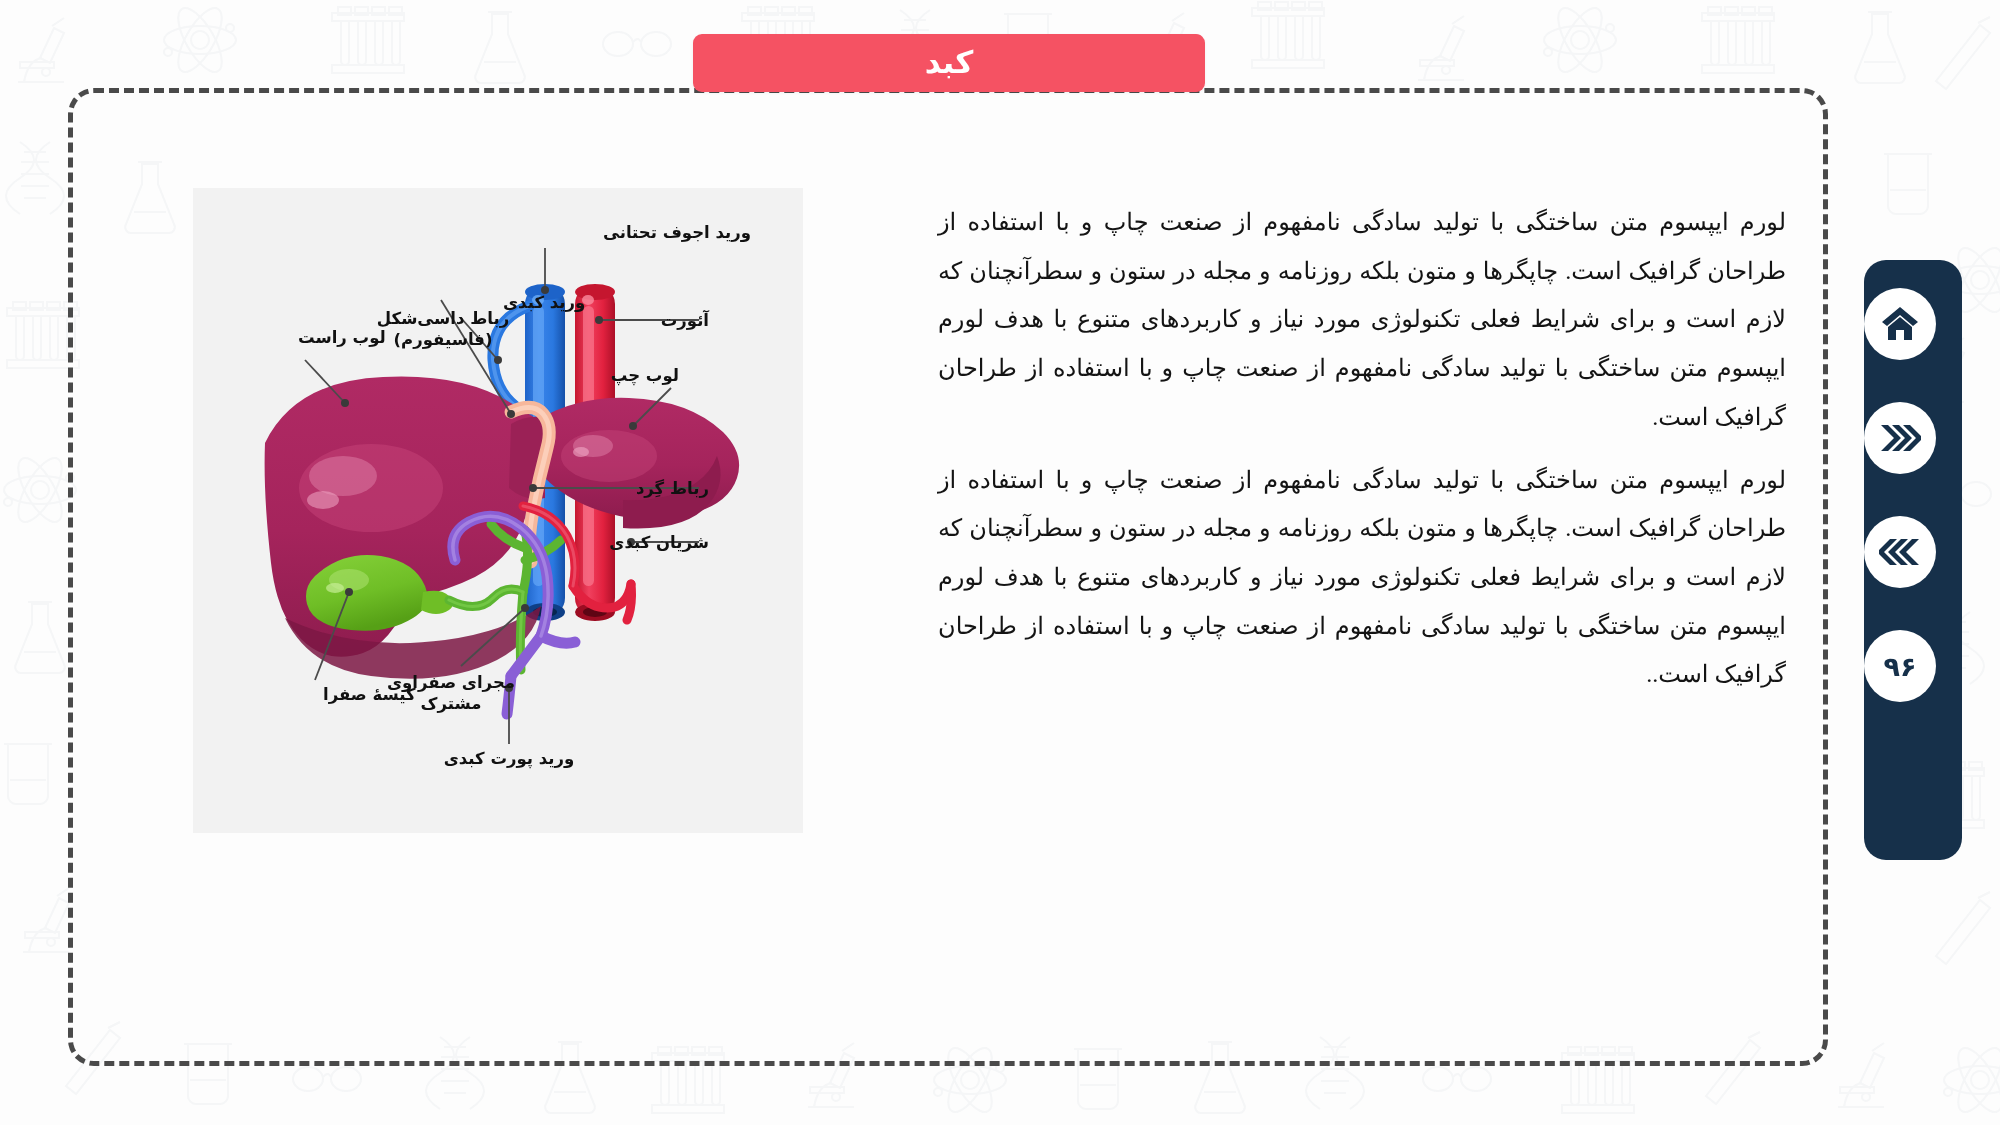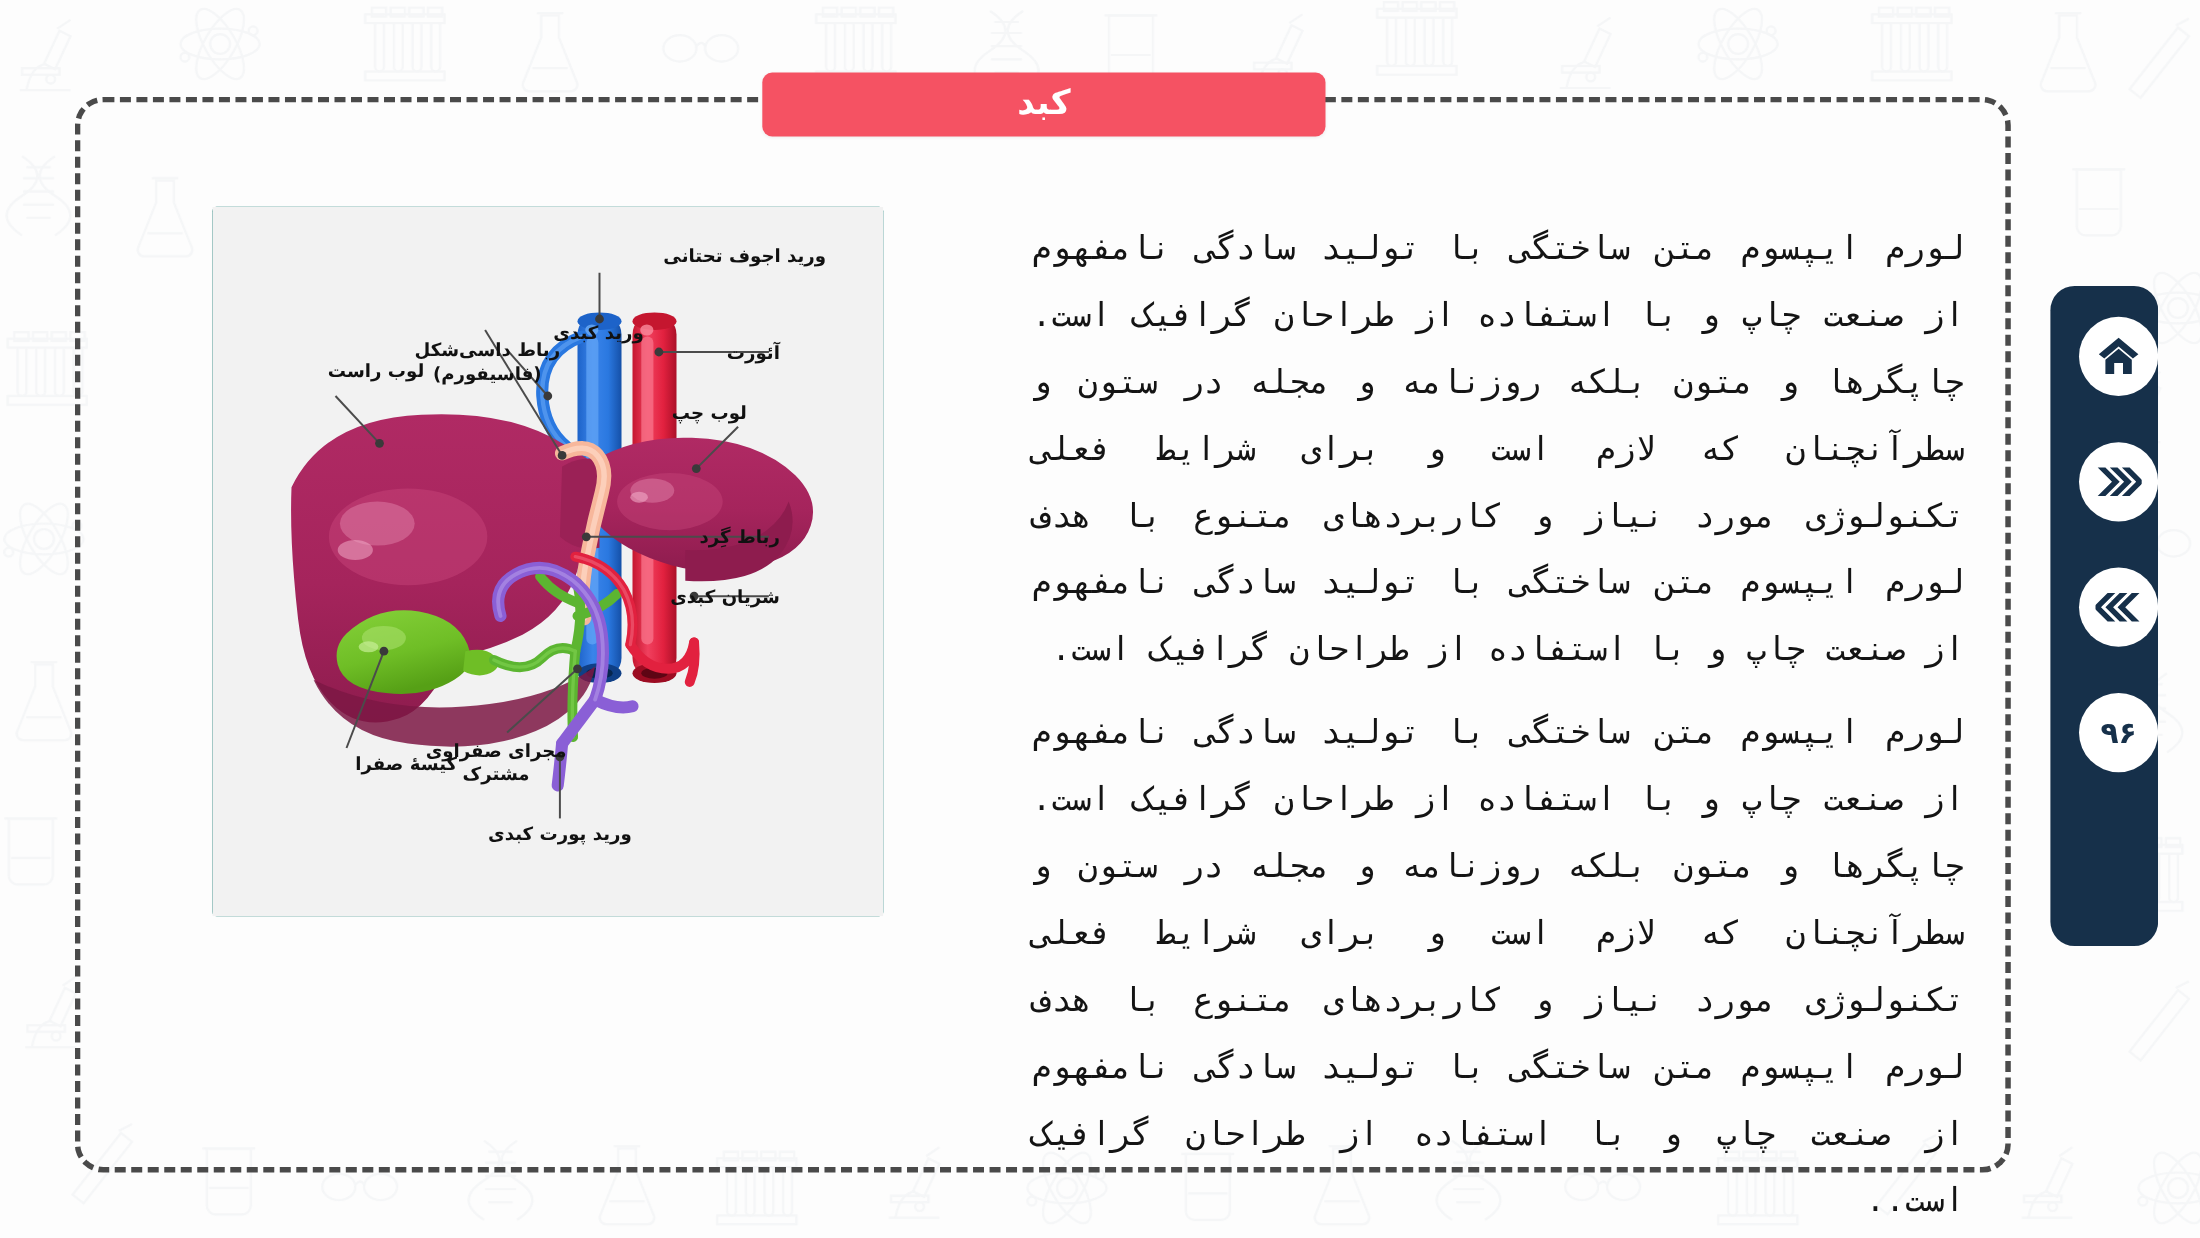--- a/index.html
+++ b/index.html
@@ -36,21 +36,20 @@
     top: 34px;
     width: 512px;
     height: 58px;
     background: #f55263;
     border-radius: 9px;
     display: flex;
     align-items: center;
     justify-content: center;
     z-index: 6;
     box-shadow: 0 1px 3px rgba(0,0,0,0.06);
-    margin-top: 32px;
   }
   #title-badge .badge-text {
     color: #ffffff;
     font-size: 31px;
     font-weight: bold;
     letter-spacing: 0.5px;
     line-height: 1;
     margin-top: -2px;
   }
 
@@ -80,26 +79,26 @@
     z-index: 3;
   }
 
   
   #text-column {
     width: 930px;
     padding: 110px 42px 0 40px;
     direction: rtl;
   }
   .para {
-    font-size: 30px;
+    font-size: 24px;
     line-height: 2.03;
     color: #141414;
     text-align: justify;
     margin: 0 0 14px 0;
-    font-family: Liberation Mono, monospace;
+    font-family: Liberation Serif, serif;
   }
 
   
   #figure-column {
     width: 800px;
     padding-top: 100px;
     display: flex;
     justify-content: center;
   }
   #figure-panel {
@@ -116,21 +115,21 @@
     position: absolute;
     left: 1864px;
     top: 260px;
     width: 98px;
     height: 600px;
     background: #16304a;
     border-radius: 22px;
     z-index: 7;
     display: flex;
     flex-direction: column;
-    align-items: flex-start;
+    align-items: flex-end;
     padding-top: 28px;
     gap: 42px;
   }
   .nav-btn {
     width: 72px;
     height: 72px;
     border-radius: 50%;
     background: #ffffff;
     display: flex;
     align-items: center;

